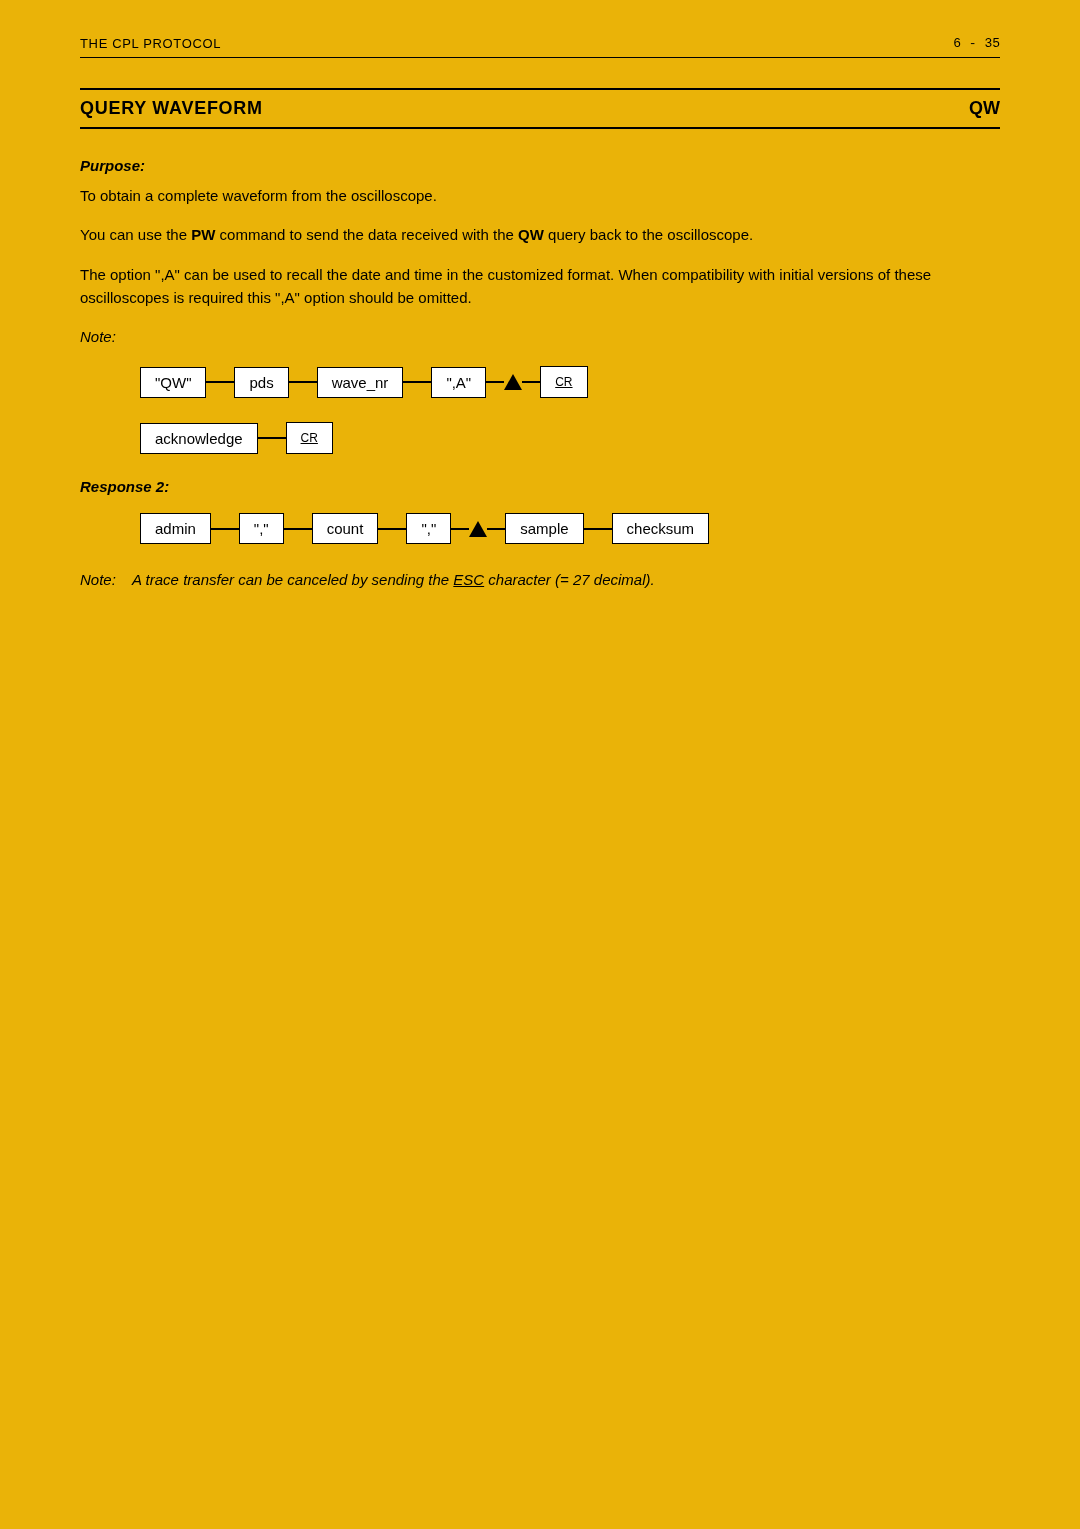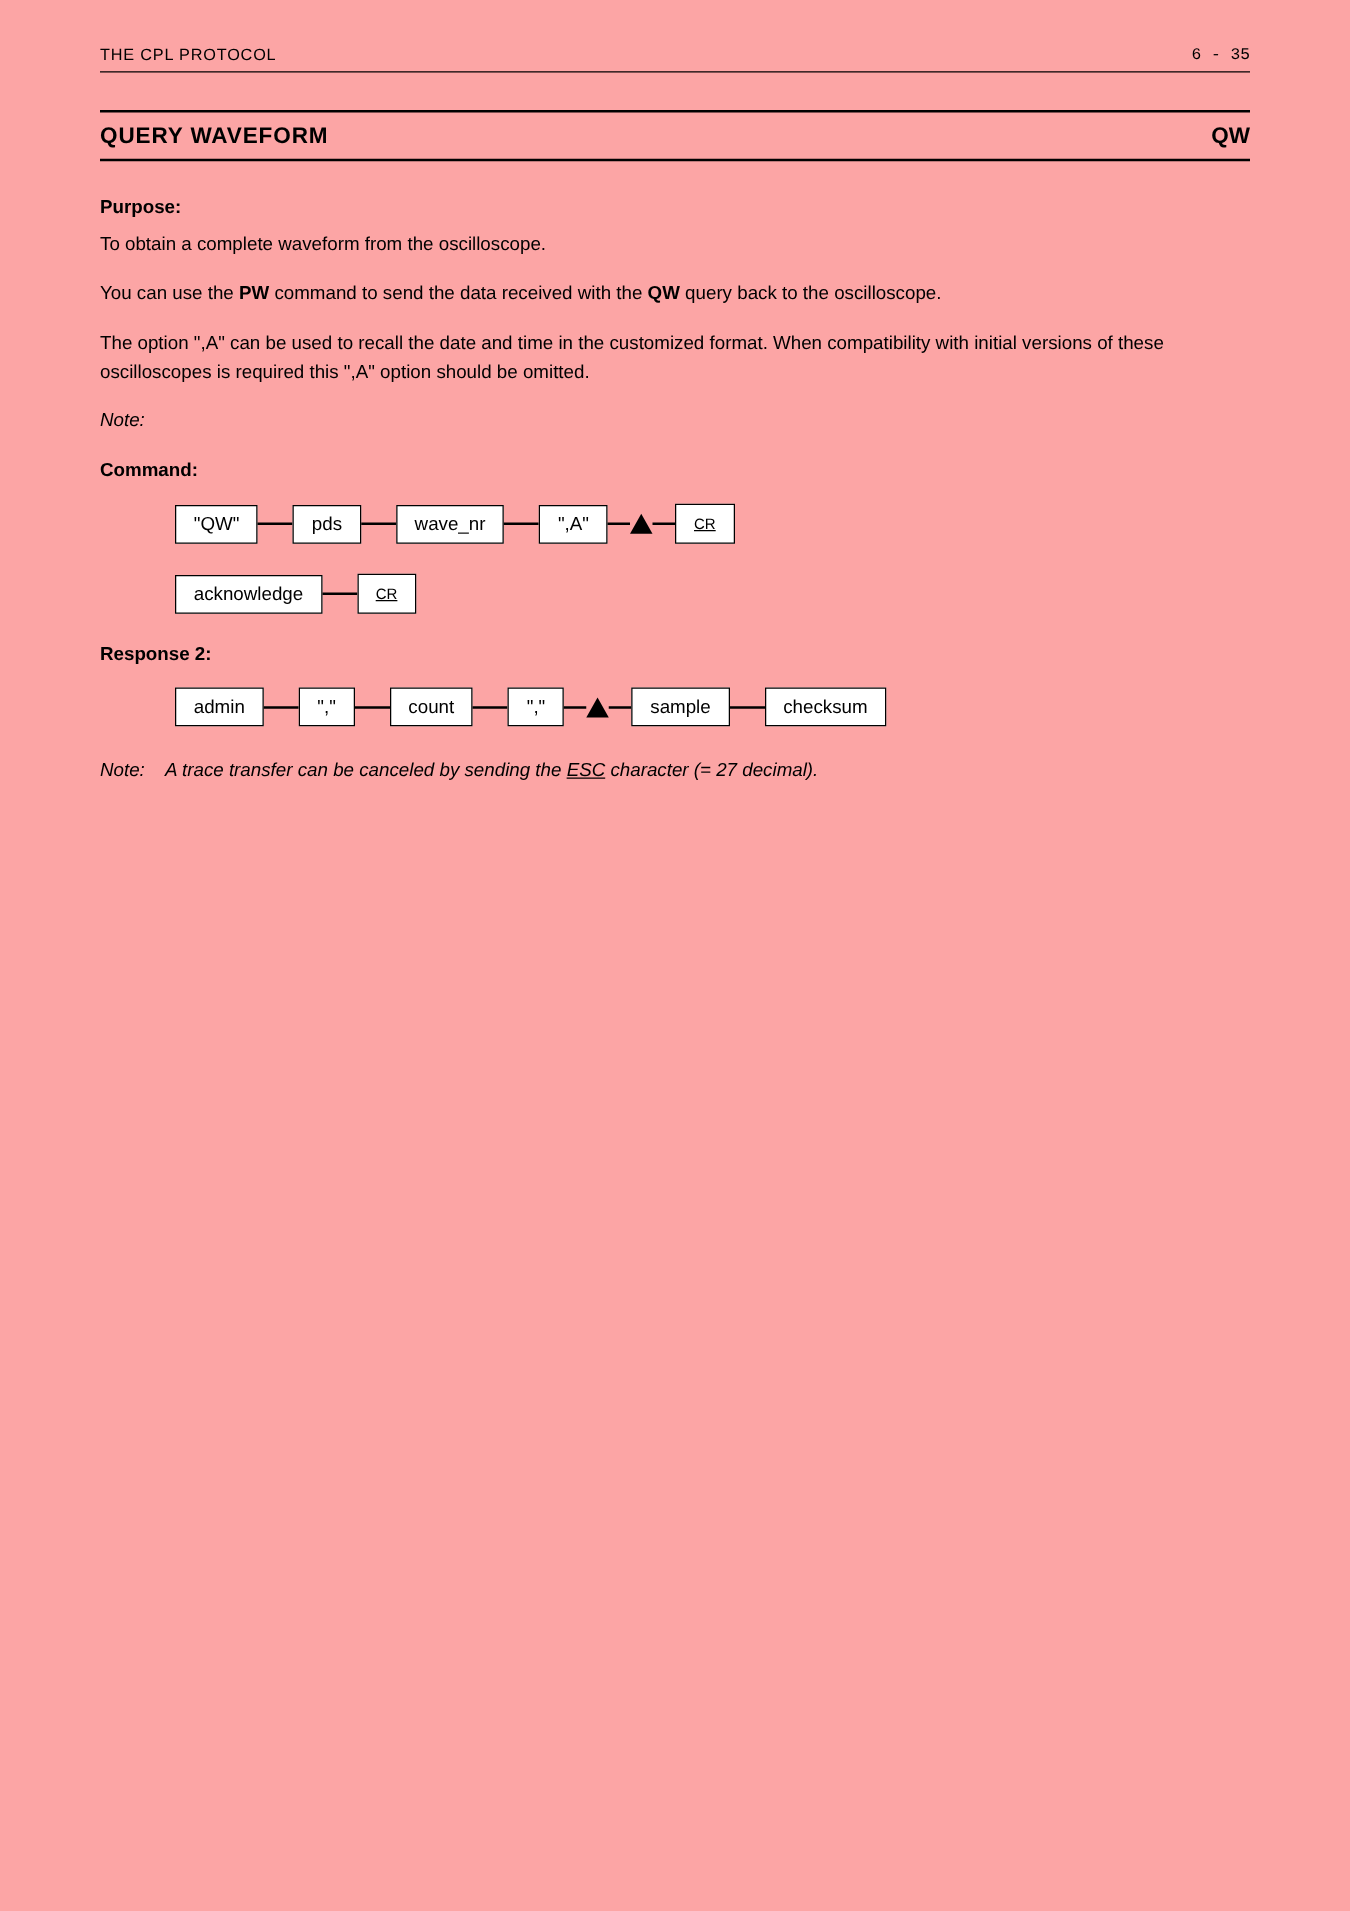--- a/index.html
+++ b/index.html
@@ -11,21 +11,21 @@
       color: #000;
       width: 1080px;
       min-height: 1529px;
       padding: 0;
     }
 
     .page {
       width: 1080px;
       min-height: 1529px;
       padding: 36px 80px 60px 80px;
-      background: #fca5a5;
+      background: #eab308;
     }
 
     
     .page-header {
       display: flex;
       justify-content: space-between;
       align-items: flex-end;
       border-bottom: 1px solid #000;
       padding-bottom: 6px;
       margin-bottom: 30px;
@@ -64,20 +64,21 @@
       font-size: 18px;
       font-weight: bold;
     }
 
     
     .subsection-label {
       font-weight: bold;
       font-size: 15px;
       margin-bottom: 10px;
       margin-top: 20px;
+      font-style: italic;
     }
 
     .body-text {
       font-size: 15px;
       line-height: 1.55;
       margin-bottom: 16px;
     }
 
     .note-block {
       display: flex;
@@ -184,21 +185,20 @@
   <p class="body-text">
     You can use the <strong>PW</strong> command to send the data received with the <strong>QW</strong> query back to the oscilloscope.
   </p>
 
   <p class="body-text">The option ",A" can be used to recall the date and time in the customized format. When compatibility with initial versions of these oscilloscopes is required this ",A" option should be omitted.</p>
 
   <div class="note-block">
     <span class="note-label">Note:</span>
   </div>
 
-  <div class="subsection-label">Command:</div>
 
   <div class="diagram-area">
     <div class="flow-diagram">
 
       <div class="flow-box">"QW"</div>
 
       <div class="flow-line"></div>
 
       <div class="flow-box">pds</div>
 

